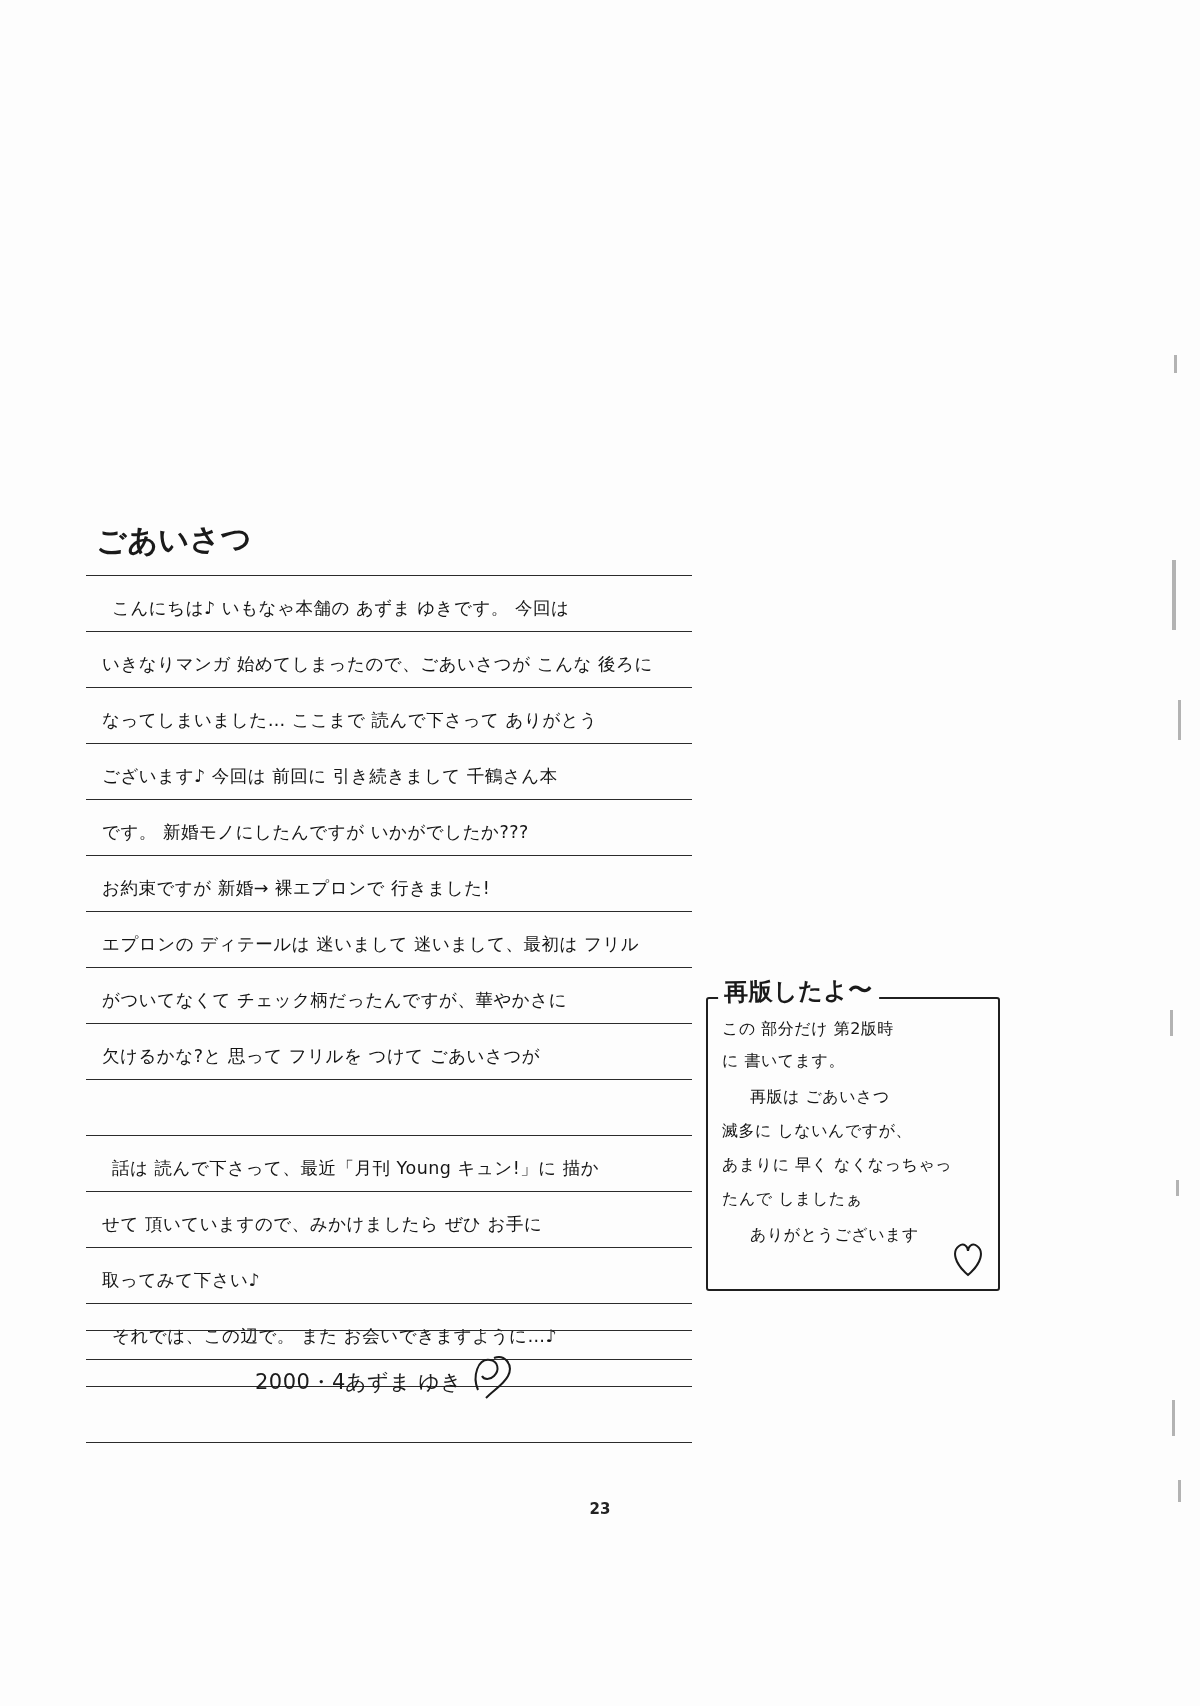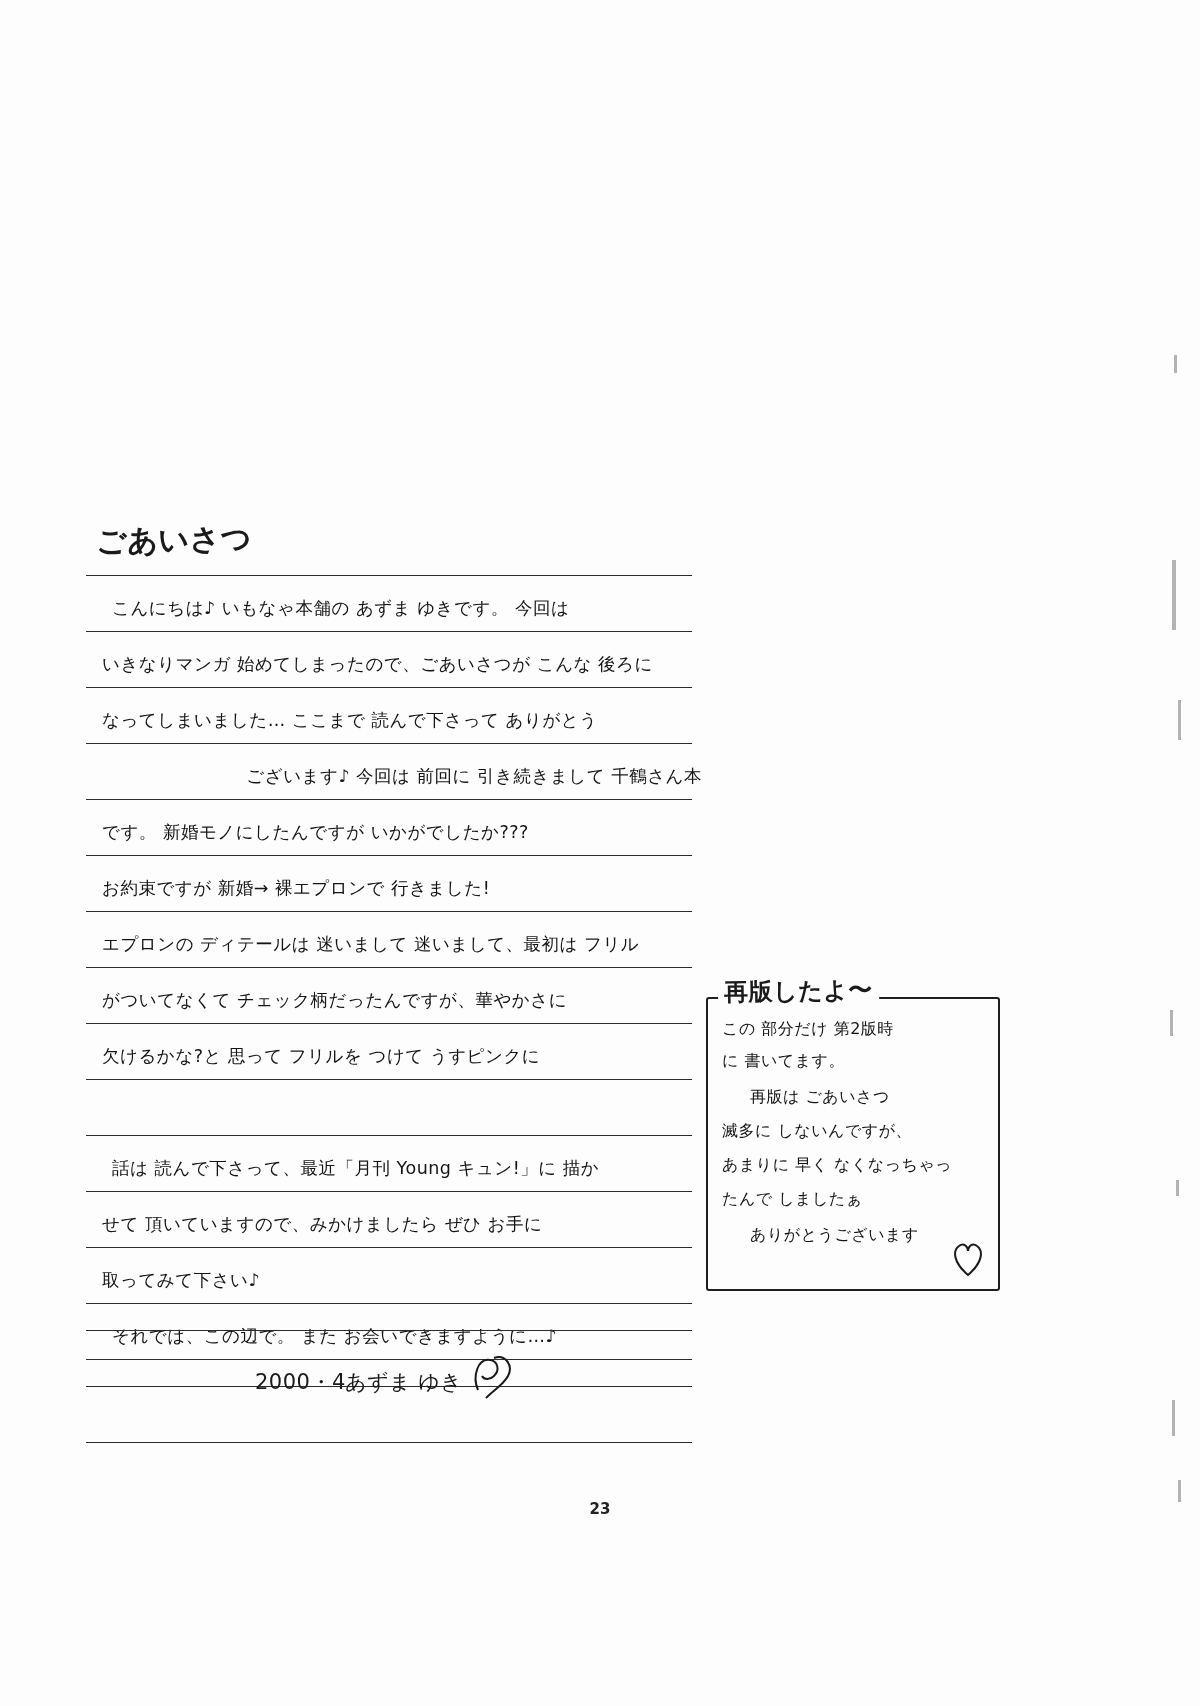--- a/index.html
+++ b/index.html
@@ -189,26 +189,26 @@
     <div class="rule-line" style="top:504px;"></div>
     <div class="rule-line" style="top:560px;"></div>
     <div class="rule-line" style="top:616px;"></div>
     <div class="rule-line" style="top:672px;"></div>
     <div class="rule-line" style="top:728px;"></div>
     <div class="rule-line" style="top:784px;"></div>
 
     <div class="body-line hand indent-1" style="top:24px;">こんにちは♪  いもなゃ本舗の あずま ゆきです。 今回は</div>
     <div class="body-line hand" style="top:80px;">いきなりマンガ 始めてしまったので、ごあいさつが こんな 後ろに</div>
     <div class="body-line hand" style="top:136px;">なってしまいました…  ここまで 読んで下さって ありがとう</div>
-    <div class="body-line hand" style="top:192px;text-align:right;">ございます♪   今回は 前回に 引き続きまして 千鶴さん本</div>
+    <div class="body-line hand" style="top:192px;">ございます♪   今回は 前回に 引き続きまして 千鶴さん本</div>
     <div class="body-line hand" style="top:248px;">です。 新婚モノにしたんですが いかがでしたか???</div>
     <div class="body-line hand" style="top:304px;">お約束ですが 新婚→ 裸エプロンで 行きました!</div>
     <div class="body-line hand" style="top:360px;">エプロンの ディテールは 迷いまして 迷いまして、最初は フリル</div>
     <div class="body-line hand" style="top:416px;">がついてなくて チェック柄だったんですが、華やかさに</div>
-    <div class="body-line hand" style="top:472px;">欠けるかな?と 思って フリルを つけて うすピンクに</div>
+    <div class="body-line hand" style="top:472px;">欠けるかな?と 思って フリルを つけて ごあいさつが</div>
     <div class="body-line hand indent-1" style="top:584px;">話は 読んで下さって、最近「月刊 Young キュン!」に 描か</div>
     <div class="body-line hand" style="top:640px;">せて 頂いていますので、みかけましたら ぜひ  お手に</div>
     <div class="body-line hand" style="top:696px;">取ってみて下さい♪</div>
     <div class="body-line hand indent-1" style="top:752px;">それでは、この辺で。 また お会いできますように…♪</div>
   </div>
 
   <div class="sign-area">
     <div class="sign-line" style="top:0px;"></div>
     <div class="sign-line" style="top:56px;"></div>
     <div class="sign-line" style="top:112px;"></div>

